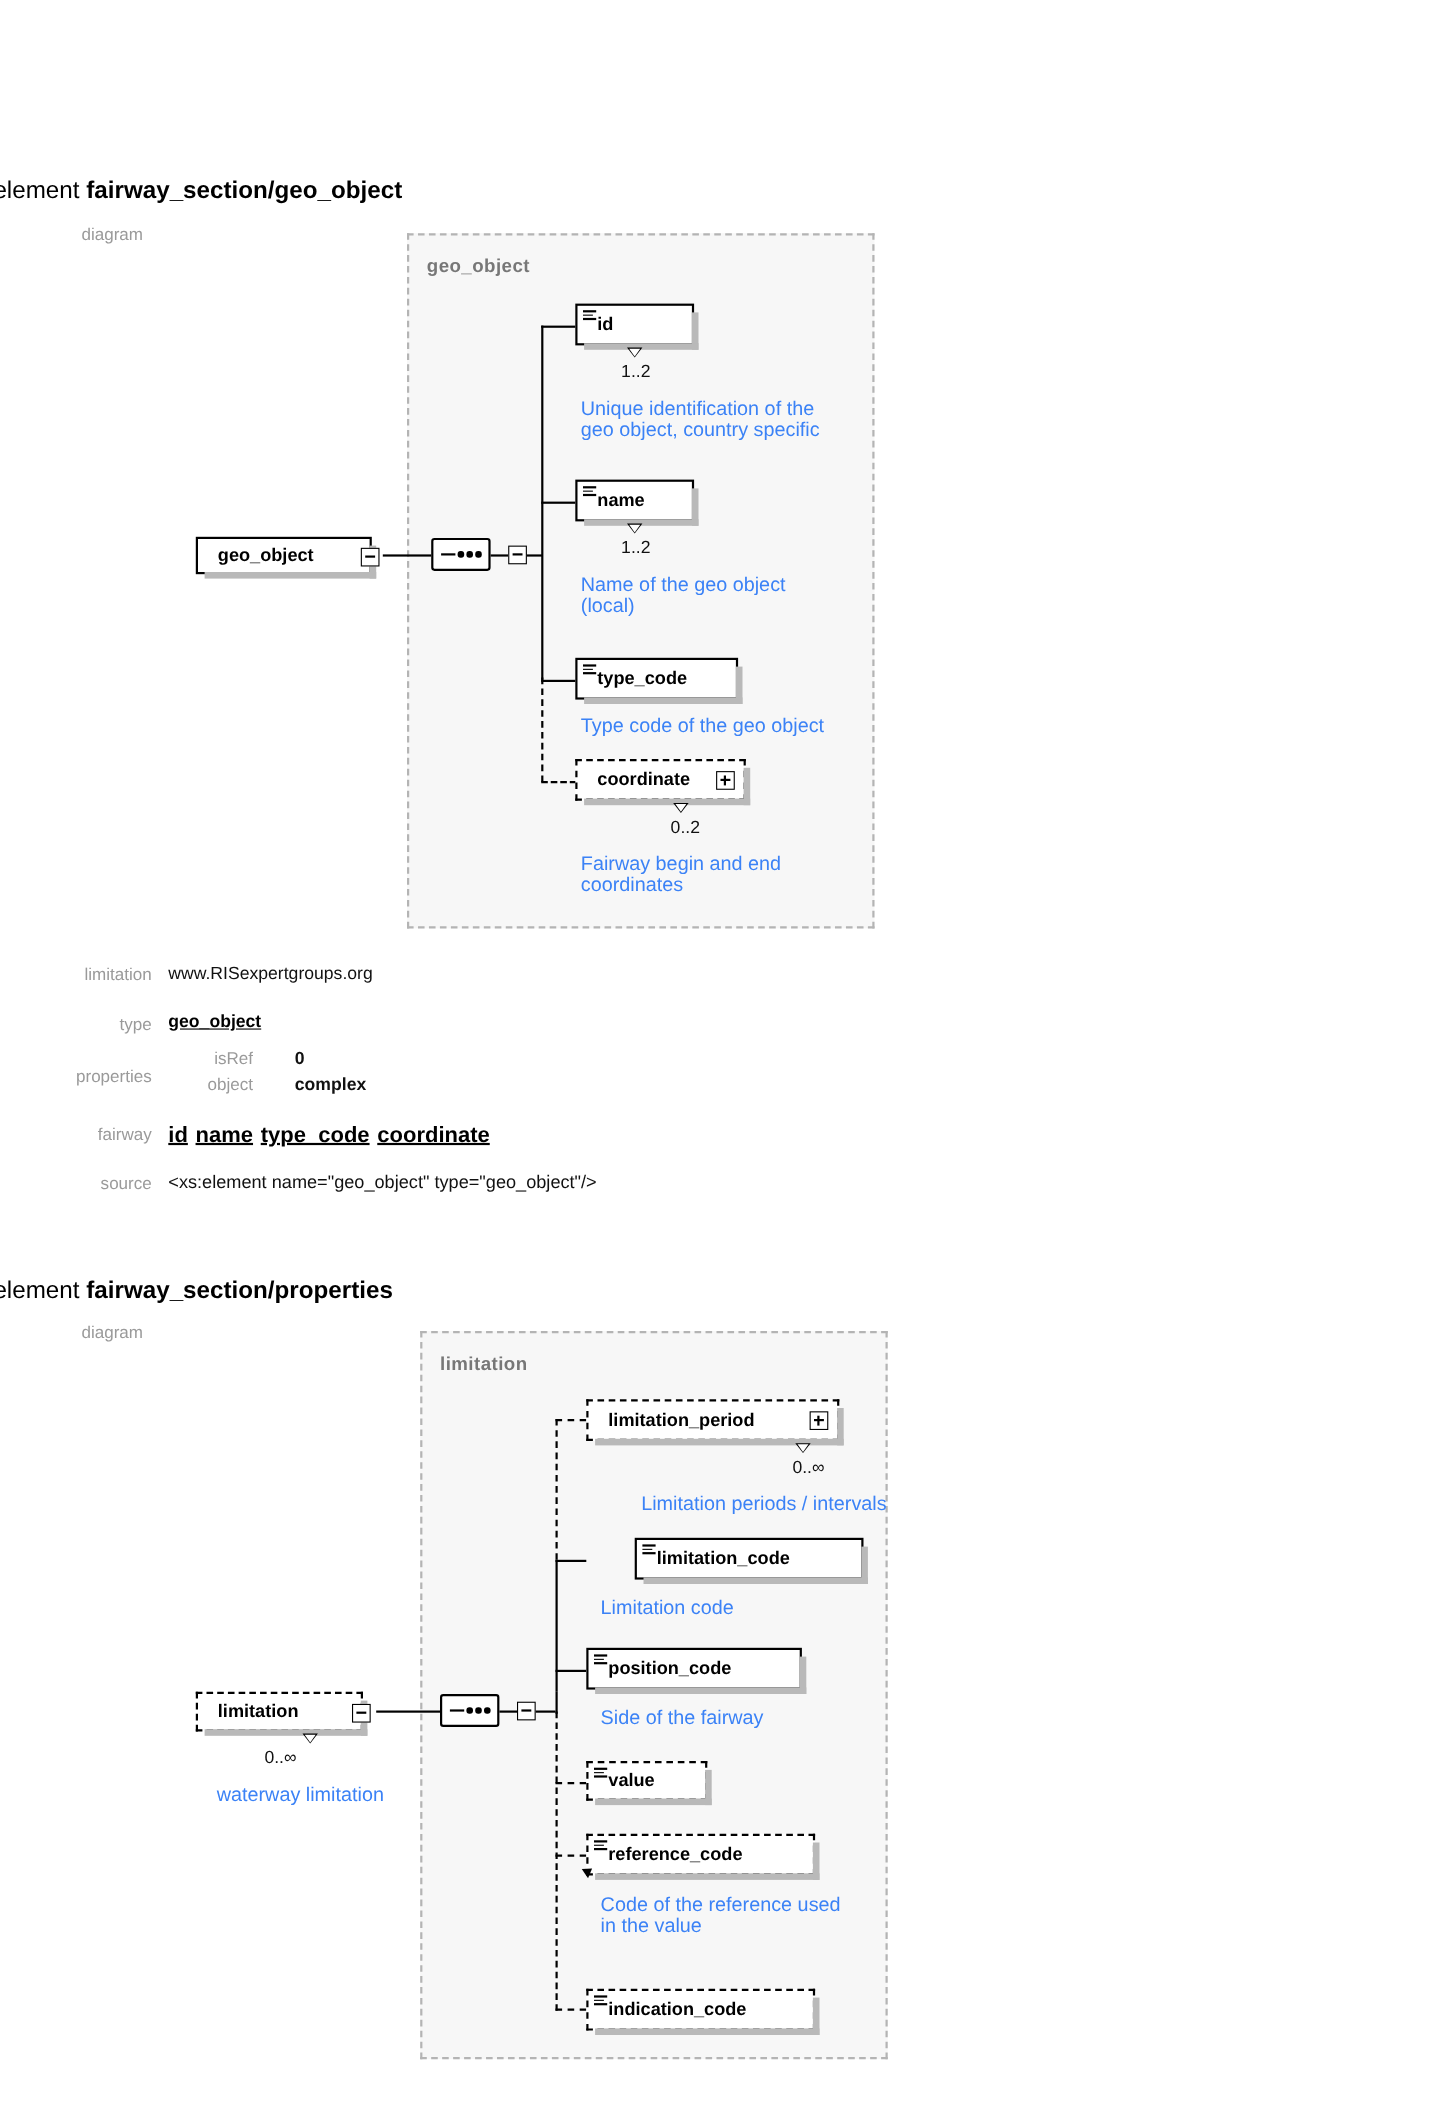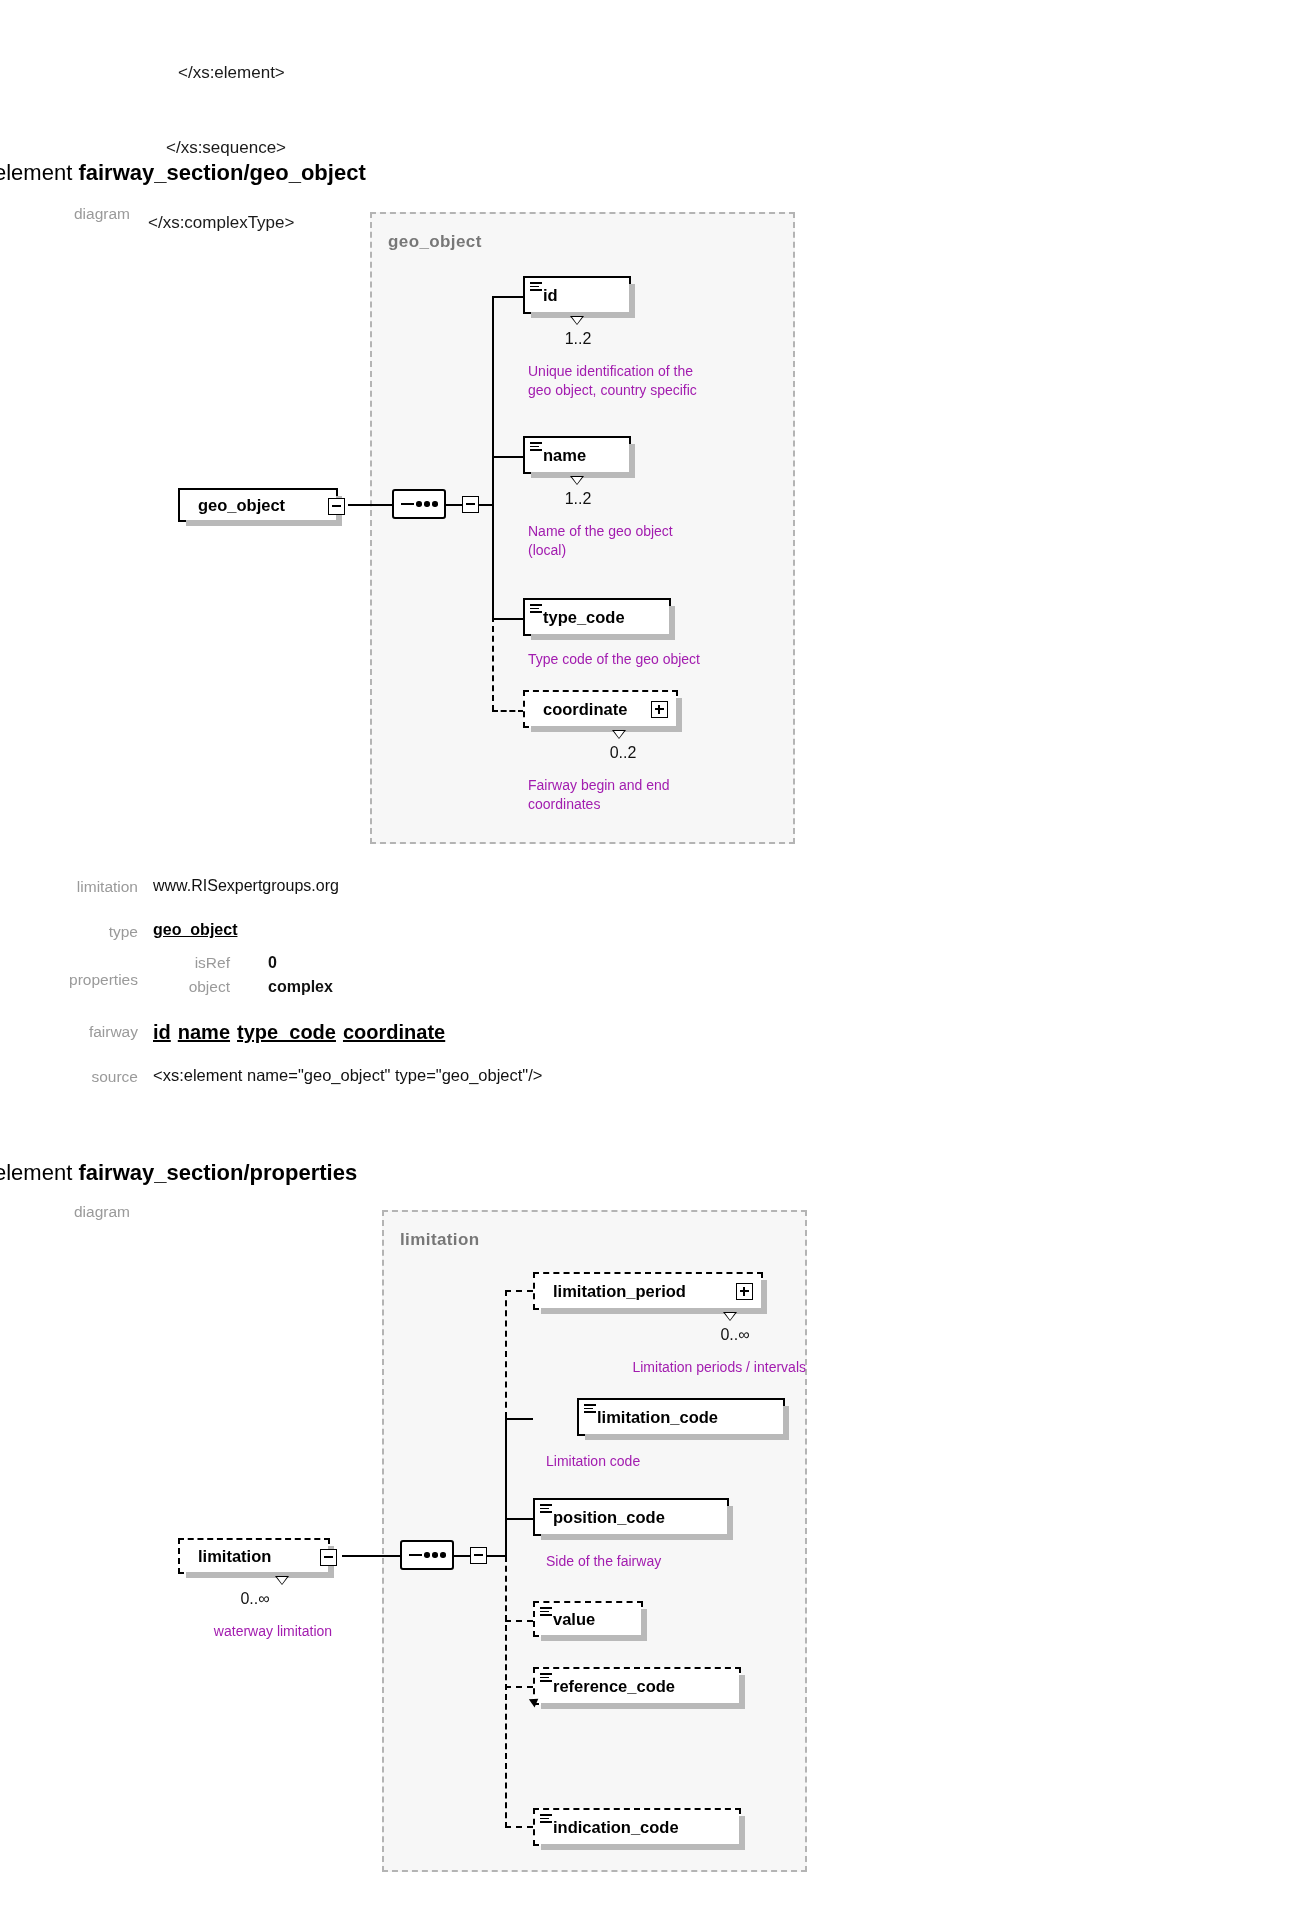--- a/index.html
+++ b/index.html
@@ -235,23 +235,23 @@
   
   .card {
     position: absolute;
     font-size: 16px;
     color: #111;
     white-space: nowrap;
     text-align: center;
   }
   .desc {
     position: absolute;
-    font-size: 14px;
+    font-size: 18px;
     line-height: 19px;
-    color: #a21caf;
+    color: #3b82f6;
   }
   .occur-arrow {
     position: absolute;
     width: 0; height: 0;
     border-left: 7px solid transparent;
     border-right: 7px solid transparent;
     border-top: 9px solid #000;
   }
   .occur-arrow::after {
     content: "";
@@ -268,25 +268,20 @@
     border-top: 5px solid transparent;
     border-bottom: 5px solid transparent;
     border-left: 8px solid #000;
   }
 </style>
 </head>
 <body>
 
 <div class="page">
 
-  <div class="code-tail">
-    <div class="ct1">&lt;/xs:element&gt;</div>
-    <div class="ct2">&lt;/xs:sequence&gt;</div>
-    <div class="ct3">&lt;/xs:complexType&gt;</div>
-  </div>
 
   <div class="elem-heading" style="left:-6px; top:160px;">
     <span class="kw">element </span><span class="nm">fairway_section/geo_object</span>
   </div>
 
   <div class="rowlabel" style="left:0px; top:205px; width:130px;">diagram</div>
 
   <div class="diagram" style="left:370px; top:212px; width:425px; height:632px;">
     <div class="diagram-title" style="left:16px; top:18px;">geo_object</div>
   </div>
@@ -486,20 +481,21 @@
     <span class="anno-glyph">
         <i></i>
         <i></i>
         <i></i>
       </span>
     <span>reference_code</span>
     <span class="shadow-r"></span>
     <span class="shadow-b"></span>
   </div>
   <div class="arrowhead" style="left:531px; top:1696px; transform:rotate(-35deg);"></div>
+  <div class="desc" style="left:546px; top:1722px; width:270px;">Code of the reference used<br>in the value</div>
 
   <div class="node optional" style="left:533px; top:1808px; width:208px; height:38px;">
     <span class="anno-glyph">
         <i></i>
         <i></i>
         <i></i>
       </span>
     <span>indication_code</span>
     <span class="shadow-r"></span>
     <span class="shadow-b"></span>

